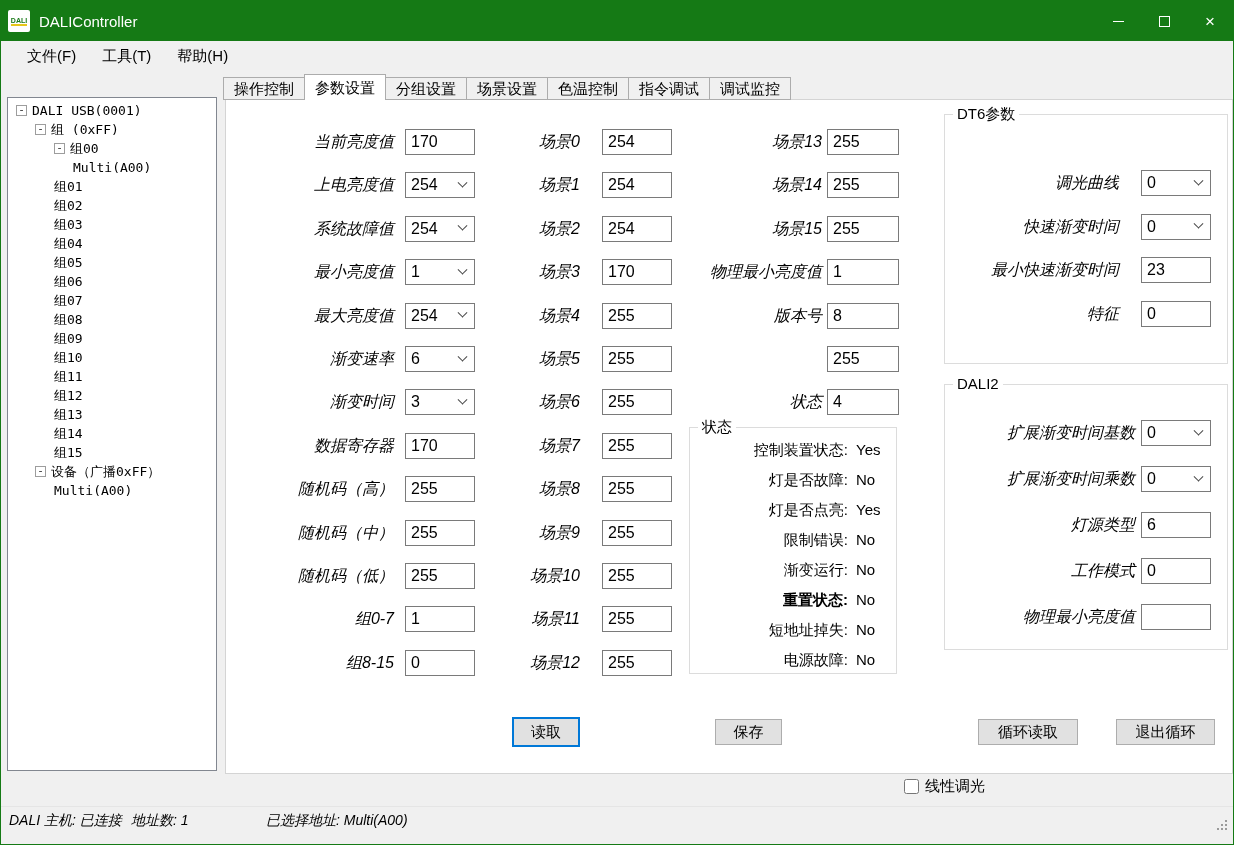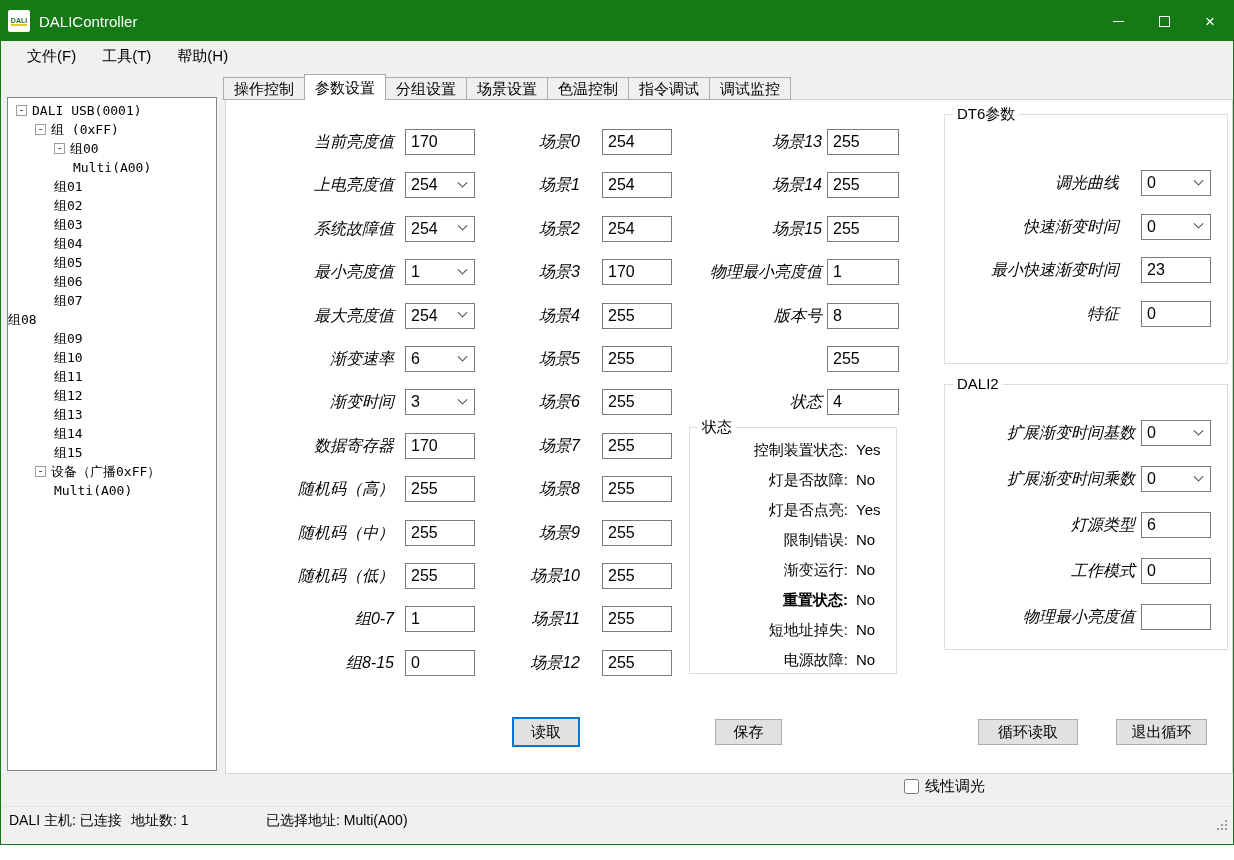--- a/index.html
+++ b/index.html
@@ -60,28 +60,28 @@
   .group-title { position:absolute; top:-10px; left:8px; background:#fff; padding:0 4px; font-size:15px;
                  white-space:nowrap; }
   .status-label { position:absolute; left:6px; width:152px; text-align:right; font-size:15px; white-space:nowrap; }
   .status-value { position:absolute; left:166px; font-size:15px; }
 
   .btn { position:absolute; background:#e1e1e1; border:1px solid #adadad; font-size:15px;
          display:flex; align-items:center; justify-content:center; white-space:nowrap; }
   .btn-read { left:286px; top:617px; width:68px; height:30px; border:2px solid #0078d7; }
   .btn-save { left:489px; top:619px; width:67px; height:26px; }
   .btn-loop { left:752px; top:619px; width:100px; height:26px; }
-  .btn-exit { left:890px; top:619px; width:91px; height:26px; }
+  .btn-exit { left:890px; top:619px; width:99px; height:26px; }
 
   
   .linear-dim { position:absolute; left:903px; top:776px; display:flex; align-items:center; font-size:15px; }
   .linear-dim input { width:15px; height:15px; margin:0 6px 0 0; }
 
   .statusbar { position:absolute; left:0; right:0; top:805px; height:26px; background:#f0f0f0;
-               border-top:1px solid #e5e5e5; font-size:14px; }
+               border-top:1px solid #e5e5e5; font-size:14px;font-style:italic; }
   .sb-item { position:absolute; top:5px; white-space:nowrap; }
   .sb-host { left:8px; } .sb-count { left:130px; } .sb-selected { left:265px; }
   .resize-grip { position:absolute; right:6px; top:13px; width:2px; height:2px; background:#9a9a9a;
                  box-shadow:-4px 4px 0 #9a9a9a, 0 4px 0 #9a9a9a, -8px 8px 0 #9a9a9a,
                             -4px 8px 0 #9a9a9a, 0 8px 0 #9a9a9a; }
 </style>
 </head>
 <body>
 
 <div class="window" style="border-color: rgb(21, 122, 21);">
@@ -140,21 +140,21 @@
       </div>
       <div class="tree-row" style="padding-left: 46px;">
         <span class="tree-label">组05</span>
       </div>
       <div class="tree-row" style="padding-left: 46px;">
         <span class="tree-label">组06</span>
       </div>
       <div class="tree-row" style="padding-left: 46px;">
         <span class="tree-label">组07</span>
       </div>
-      <div class="tree-row" style=" align-items: flex-end;">
+      <div class="tree-row" style="padding-left: 46px; align-items: flex-end;">
         <span class="tree-label">组08</span>
       </div>
       <div class="tree-row" style="padding-left: 46px;">
         <span class="tree-label">组09</span>
       </div>
       <div class="tree-row" style="padding-left: 46px;">
         <span class="tree-label">组10</span>
       </div>
       <div class="tree-row" style="padding-left: 46px;">
         <span class="tree-label">组11</span>

